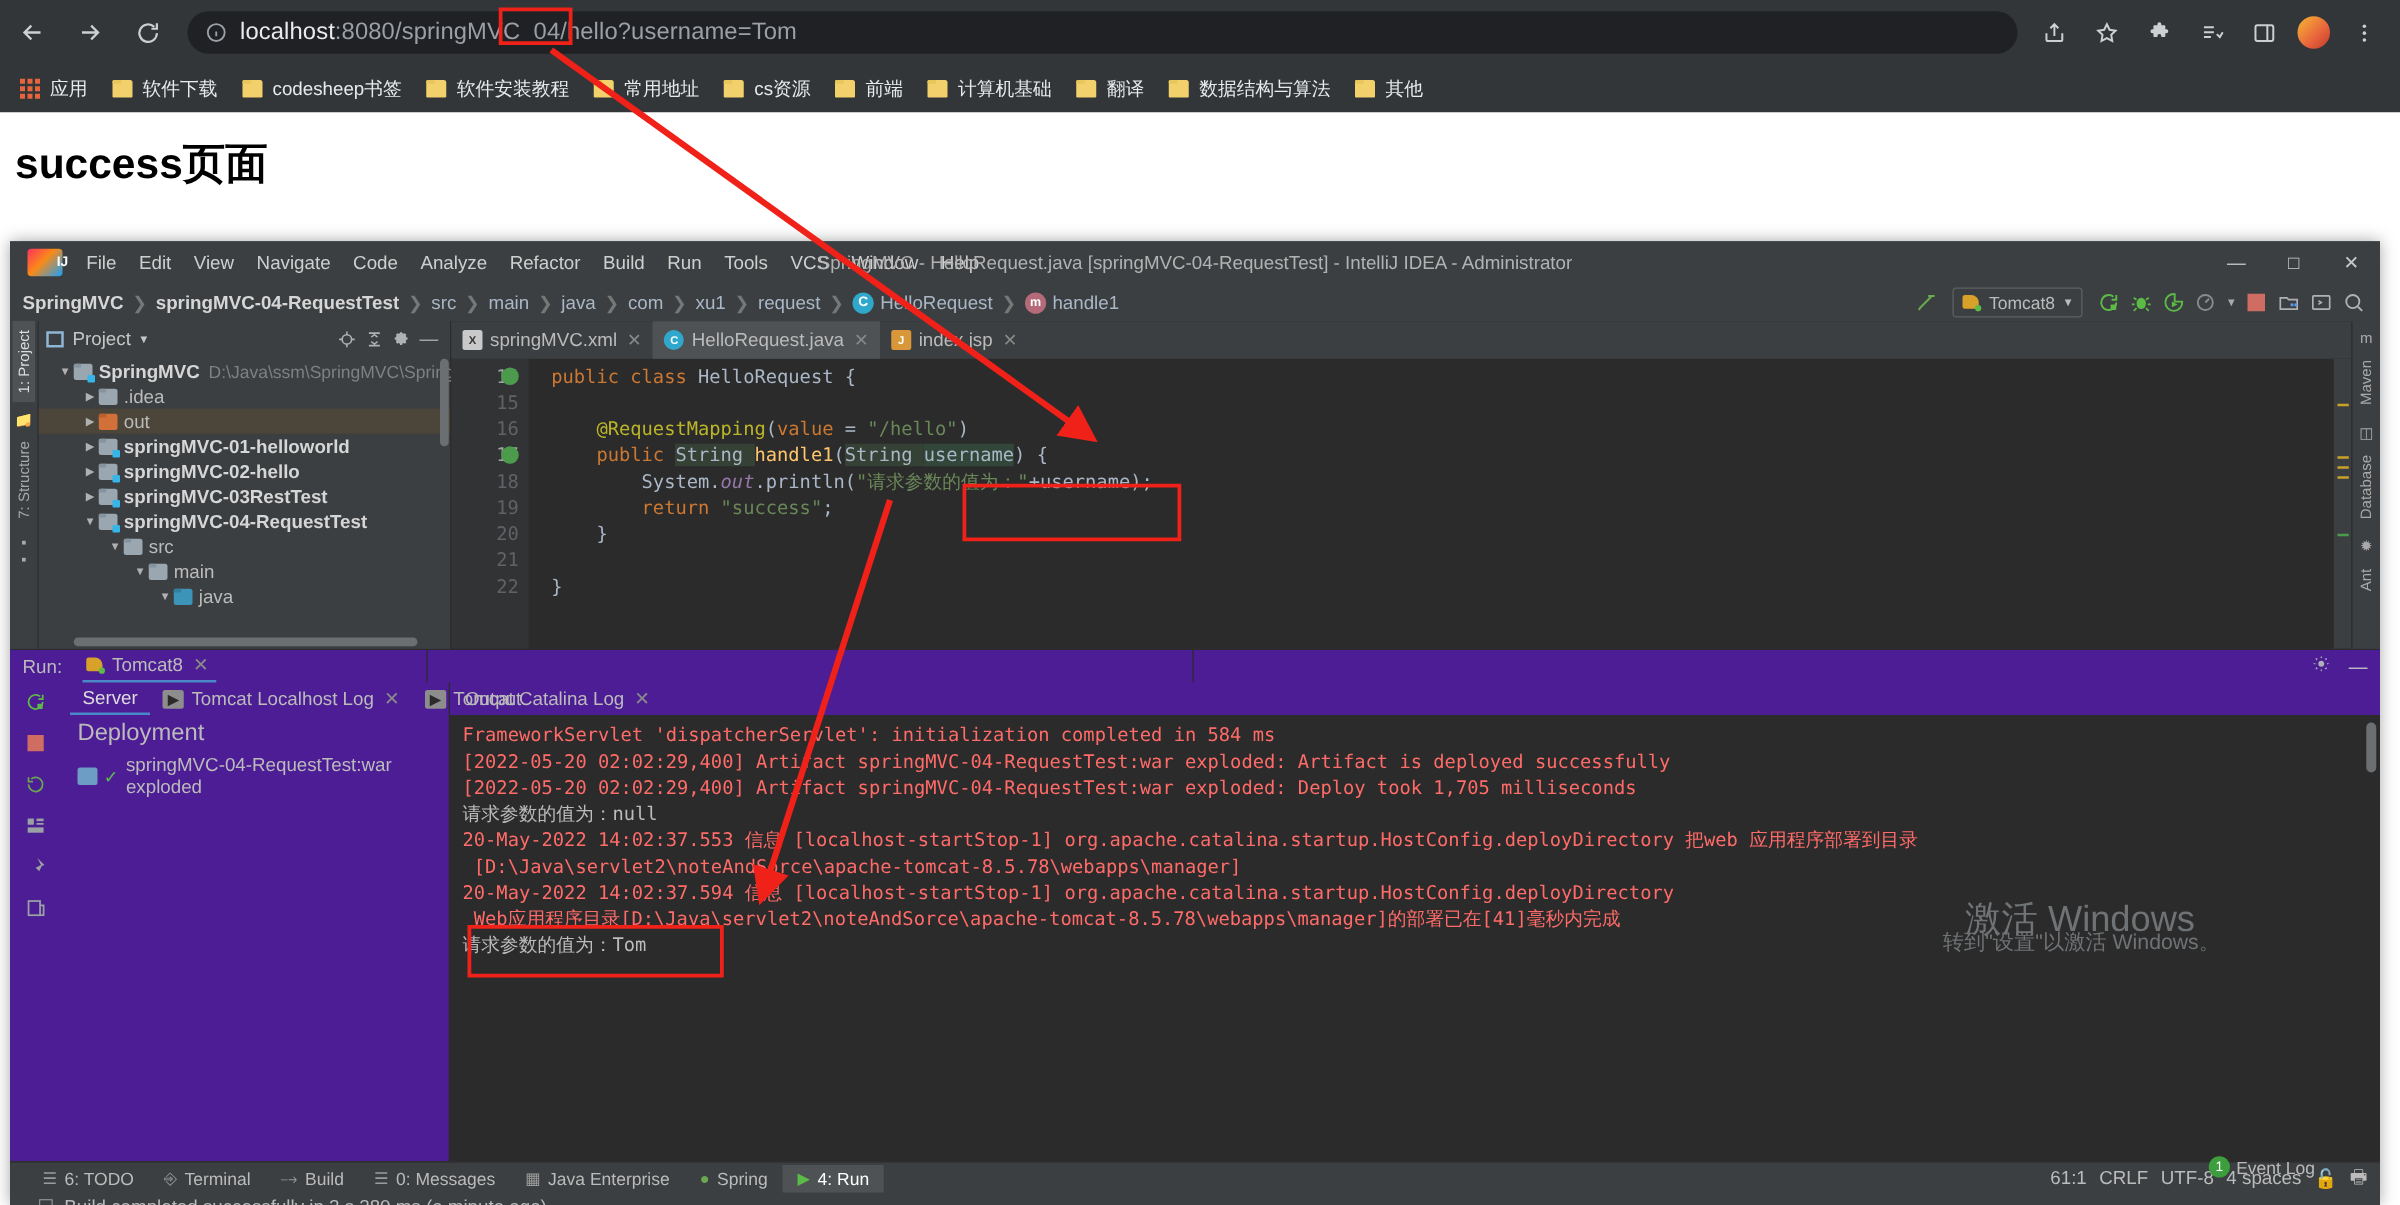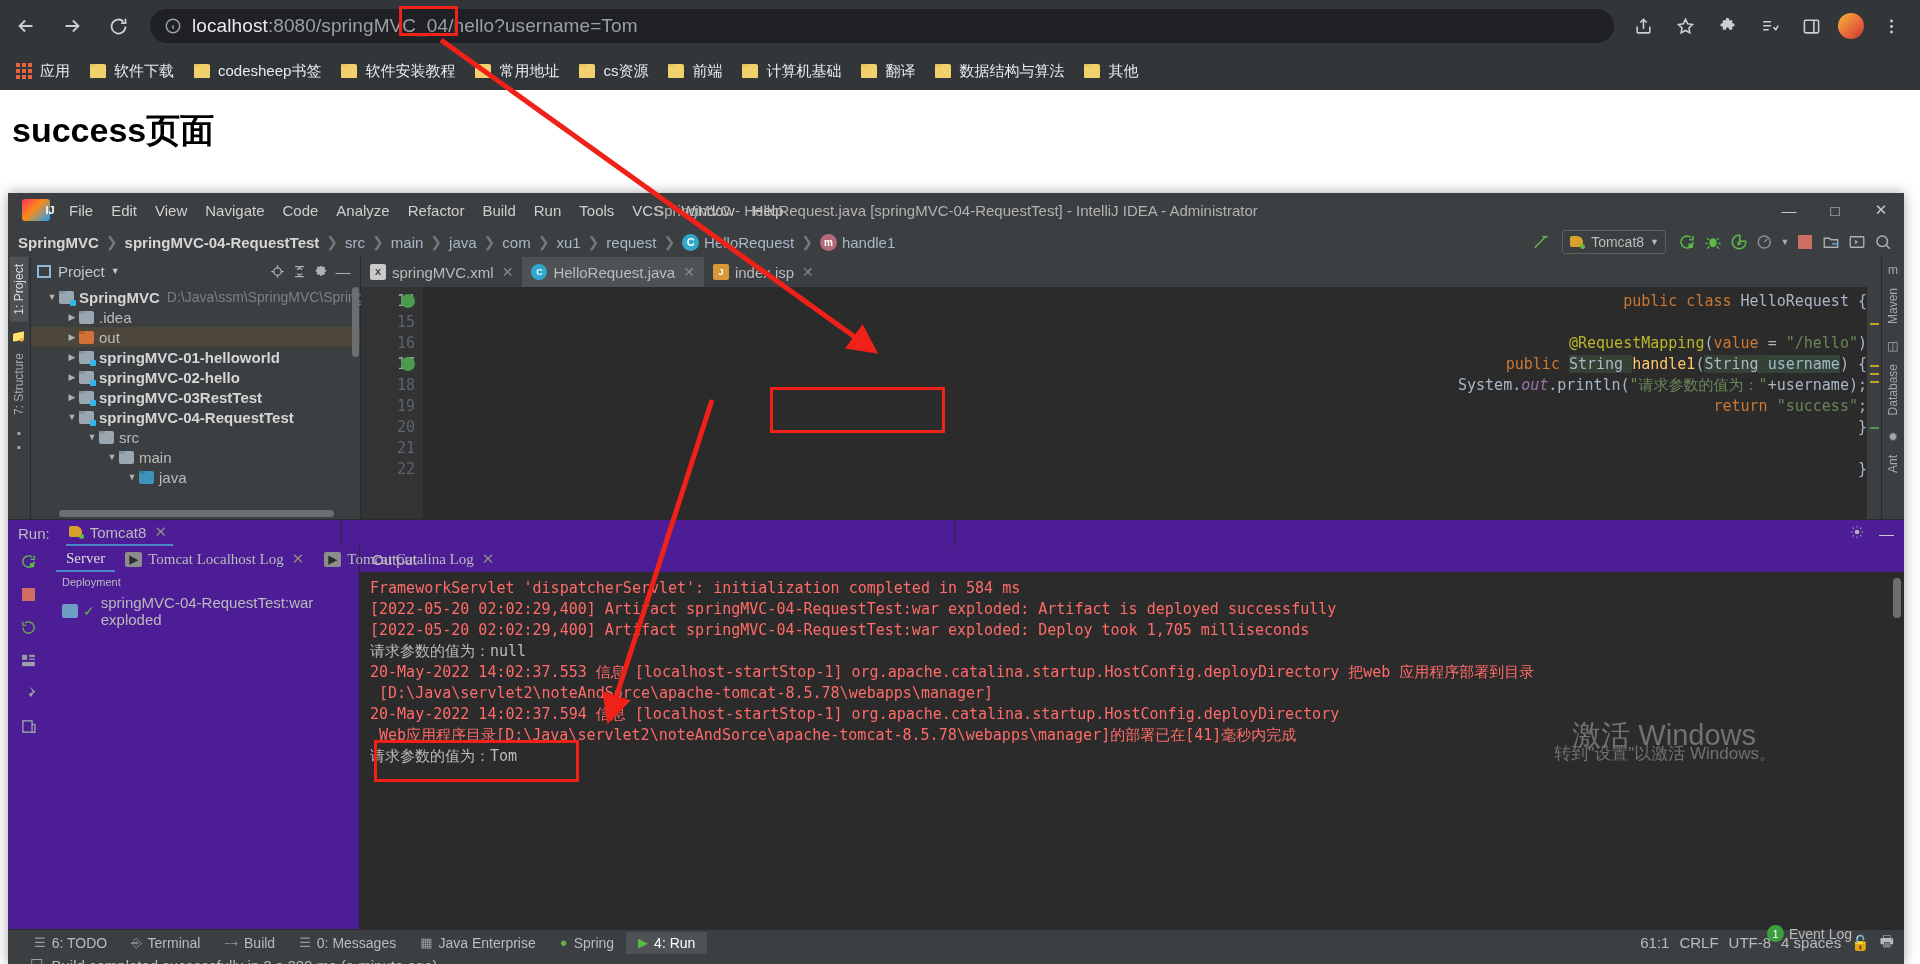--- a/index.html
+++ b/index.html
@@ -142,21 +142,21 @@
   .ti.xml { background:#c9c9c9; color:#333; }
   .ti.jsp { background:#d8983a; color:#fff; }
   .ti.cls { background:#30a8cc; border-radius:50%; }
   #code { flex:1; display:flex; font-family:"DejaVu Sans Mono", monospace; font-size:15px;
     position:relative; overflow:hidden; }
   #gutter { width:62px; background:#313335; text-align:right; padding-top:4px; flex:none;
     position:relative; }
   .gln { height:21px; line-height:21px; color:#606366; padding-right:8px; font-size:15px; }
   .gln.cur { color:#a4a3a3; }
   #codetext { flex:1; padding-top:4px; position:relative; }
-  .cl { height:21px; line-height:21px; white-space:pre; color:#a9b7c6; padding-left:18px;text-align:right; }
+  .cl { height:21px; line-height:21px; white-space:pre; color:#a9b7c6; padding-left:18px; }
   .kw { color:#cc7832; }
   .str { color:#6a8759; }
   .ann { color:#bbb529; }
   .fn { color:#ffc66d; }
   .typ { color:#a9b7c6; }
   .fld { color:#9876aa; font-style:italic; }
   .hl { background:#32473a; }
   .hl2 { background:#344134; }
   #code-redbox { position:absolute; left:347px; top:100px; width:175px; height:46px;
     border:3px solid #ef2118; pointer-events:none; }
@@ -179,29 +179,29 @@
     border-radius:2px 6px 2px 2px;}
   #run-tab .cat::after{content:"";position:absolute;right:0;bottom:0;width:5px;height:5px;
     background:#5cbb47;border-radius:50%;}
   #run-head .sep { position:absolute; left:333px; top:0; bottom:0; width:1px; background:#2b2b2b; }
   #run-head .sep2 { position:absolute; left:946px; top:0; bottom:0; width:1px; background:#2b2b2b; }
   #run-head-right { position:absolute; right:10px; display:flex; align-items:center; gap:14px; }
   #run-body { flex:1; display:flex; }
   #run-icons { width:40px; display:flex; flex-direction:column; align-items:center; padding-top:4px; gap:11px; }
   .ri { width:22px; height:22px; display:flex; align-items:center; justify-content:center; }
   #deploy-col { width:312px; border-right:1px solid #2b2b2b; }
-  .sub-tabs { height:26px; display:flex; align-items:center; padding-left:8px;font-family:Liberation Serif, serif; }
+  .sub-tabs { height:26px; display:flex; align-items:center; padding-left:8px; }
   .stab { font-size:15px; color:#bbb; padding:0 10px; height:26px; display:flex; align-items:center;
     white-space:nowrap; }
   .stab.active { border-bottom:2px solid #4a88c7; color:#ddd; }
   .stab .x { margin-left:8px; color:#8a8a8a; }
   .run-ic { width:17px; height:15px; background:#8d8d8d; color:#2b2b2b; font-size:11px;
     display:flex; align-items:center; justify-content:center; margin-right:6px; border-radius:2px;
     font-weight:bold; flex:none; }
-  #deploy-title { font-size:11px; color:#bbb; padding:4px 0 6px 14px; }
+  #deploy-title { font-size:19px; color:#bbb; padding:4px 0 6px 14px; }
   #deploy-item { display:flex; align-items:center; padding-left:14px; font-size:15px; color:#bbb; }
   #deploy-item .war { width:16px; height:14px; margin-right:5px; position:relative; flex:none; }
   #deploy-item .war::before{content:"";position:absolute;inset:0;background:#6d9dc5;border-radius:2px;}
   #deploy-item .check { color:#5cbb47; margin-right:6px; font-size:14px; }
   #output-col { flex:1; display:flex; flex-direction:column; }
   #out-label { height:26px; display:flex; align-items:center; padding-left:12px; font-size:15px; color:#bbb; }
   #console { flex:1; background:#2b2b2b; font-family:"DejaVu Sans Mono", monospace; font-size:15px;
     padding:6px 0 0 10px; position:relative; overflow:hidden; }
   .coline { height:21px; line-height:21px; white-space:pre; color:#ff6b68; }
   .coline.white { color:#bbbbbb; }

